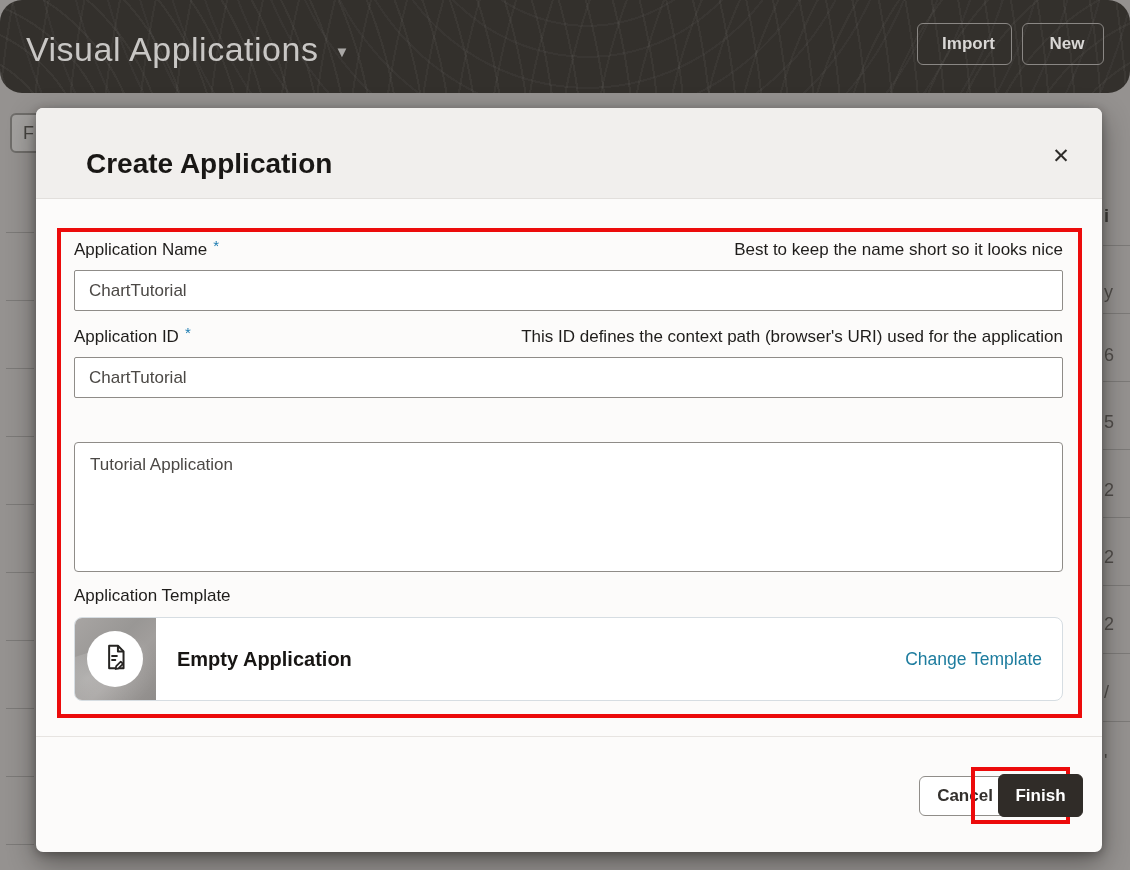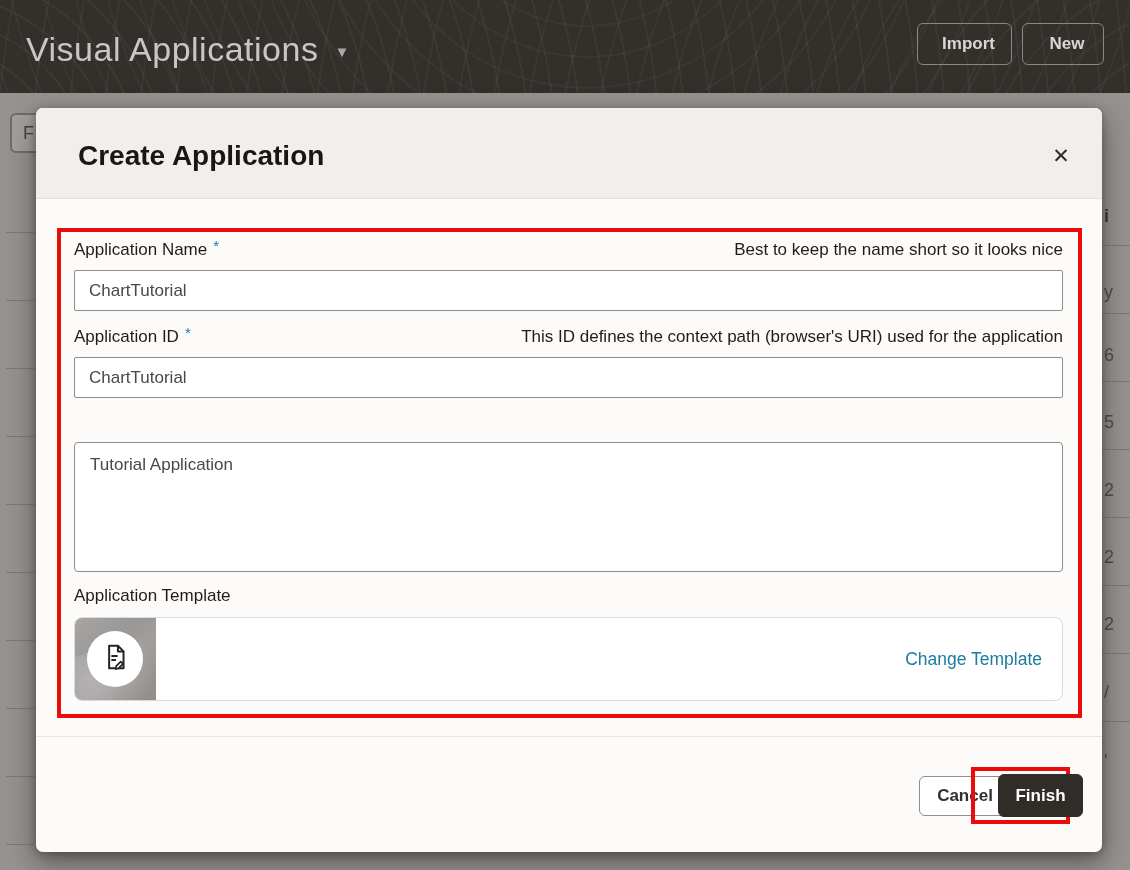--- a/index.html
+++ b/index.html
@@ -7,20 +7,21 @@
   .stage{position:relative;width:1130px;height:870px;overflow:hidden;background:#959290;}
 
   
   .app-header{
     position:absolute;left:0;top:0;width:1130px;height:93px;
     background-color:#33302c;
     background-image:
       repeating-radial-gradient(circle at -6% 190%, rgba(255,255,255,0.04) 0 2px, transparent 2px 26px),
       repeating-radial-gradient(circle at 52% -140%, rgba(255,255,255,0.03) 0 2px, transparent 2px 31px),
       repeating-radial-gradient(circle at 108% 230%, rgba(255,255,255,0.035) 0 2px, transparent 2px 35px);
+    border-radius: 22px;
   }
   .app-title-group{position:absolute;left:26px;top:0;height:93px;display:flex;align-items:center;cursor:pointer;}
   .app-title{font-size:34px;font-weight:300;color:#c9c7c5;letter-spacing:0.5px;padding-top:6px;}
   .app-title-caret{font-size:15px;color:#aaa8a6;margin-left:16px;padding-top:10px;}
   .hdr-btn{
     position:absolute;top:23px;height:42px;box-sizing:border-box;
     background:transparent;border:1px solid #8a8784;border-radius:6px;
     color:#d9d7d5;font-size:17px;font-weight:700;font-family:inherit;cursor:pointer;
     display:flex;align-items:center;justify-content:center;padding-left:14px;
   }
@@ -160,21 +161,21 @@
       <span class="app-title">Visual Applications</span>
       <span class="app-title-caret">▼</span>
     </div>
     <button class="hdr-btn import">Import</button>
     <button class="hdr-btn new">New</button>
   </header>
 
   <section class="dialog">
 
     <div class="dialog-header">
-      <h1 class="dialog-title" style="margin:4px">Create Application</h1>
+      <h1 class="dialog-title" style="margin:12px">Create Application</h1>
       <button class="dialog-close">
         <span>✕</span>
       </button>
     </div>
 
     <div class="annotation-main"></div>
 
     <div class="label-row" style="top:129px">
       <span>
         <span class="field-label">Application Name</span><span class="req-mark">*</span>
@@ -202,20 +203,21 @@
           <span>
             <svg width="32" height="32" viewBox="0 0 24 24" fill="none">
               <path d="M7.6 3.6 H14.2 L18.4 7.8 V20.4 H7.6 Z" stroke="#262422" stroke-width="1.5" stroke-linejoin="round"></path>
               <path d="M14.2 3.6 V7.8 H18.4" stroke="#262422" stroke-width="1.5" stroke-linejoin="round"></path>
               <path d="M9.8 11.2 H13.4 M9.8 14.2 H12.2" stroke="#262422" stroke-width="1.5" stroke-linecap="round"></path>
               <path d="M12.9 18.9 l3.4-3.4 1.7 1.7 -3.4 3.4 -2.1 .4 Z" fill="#ffffff" stroke="#262422" stroke-width="1.3" stroke-linejoin="round"></path>
             </svg>
           </span>
         </div>
       </div>
+      <span class="template-name">Empty Application</span>
       <a class="template-link">Change Template</a>
     </div>
 
     <div class="dialog-divider"></div>
     <button class="btn-cancel">Cancel</button>
     <div class="annotation-finish">
       <button class="btn-finish">Finish</button>
     </div>
 
   </section>

